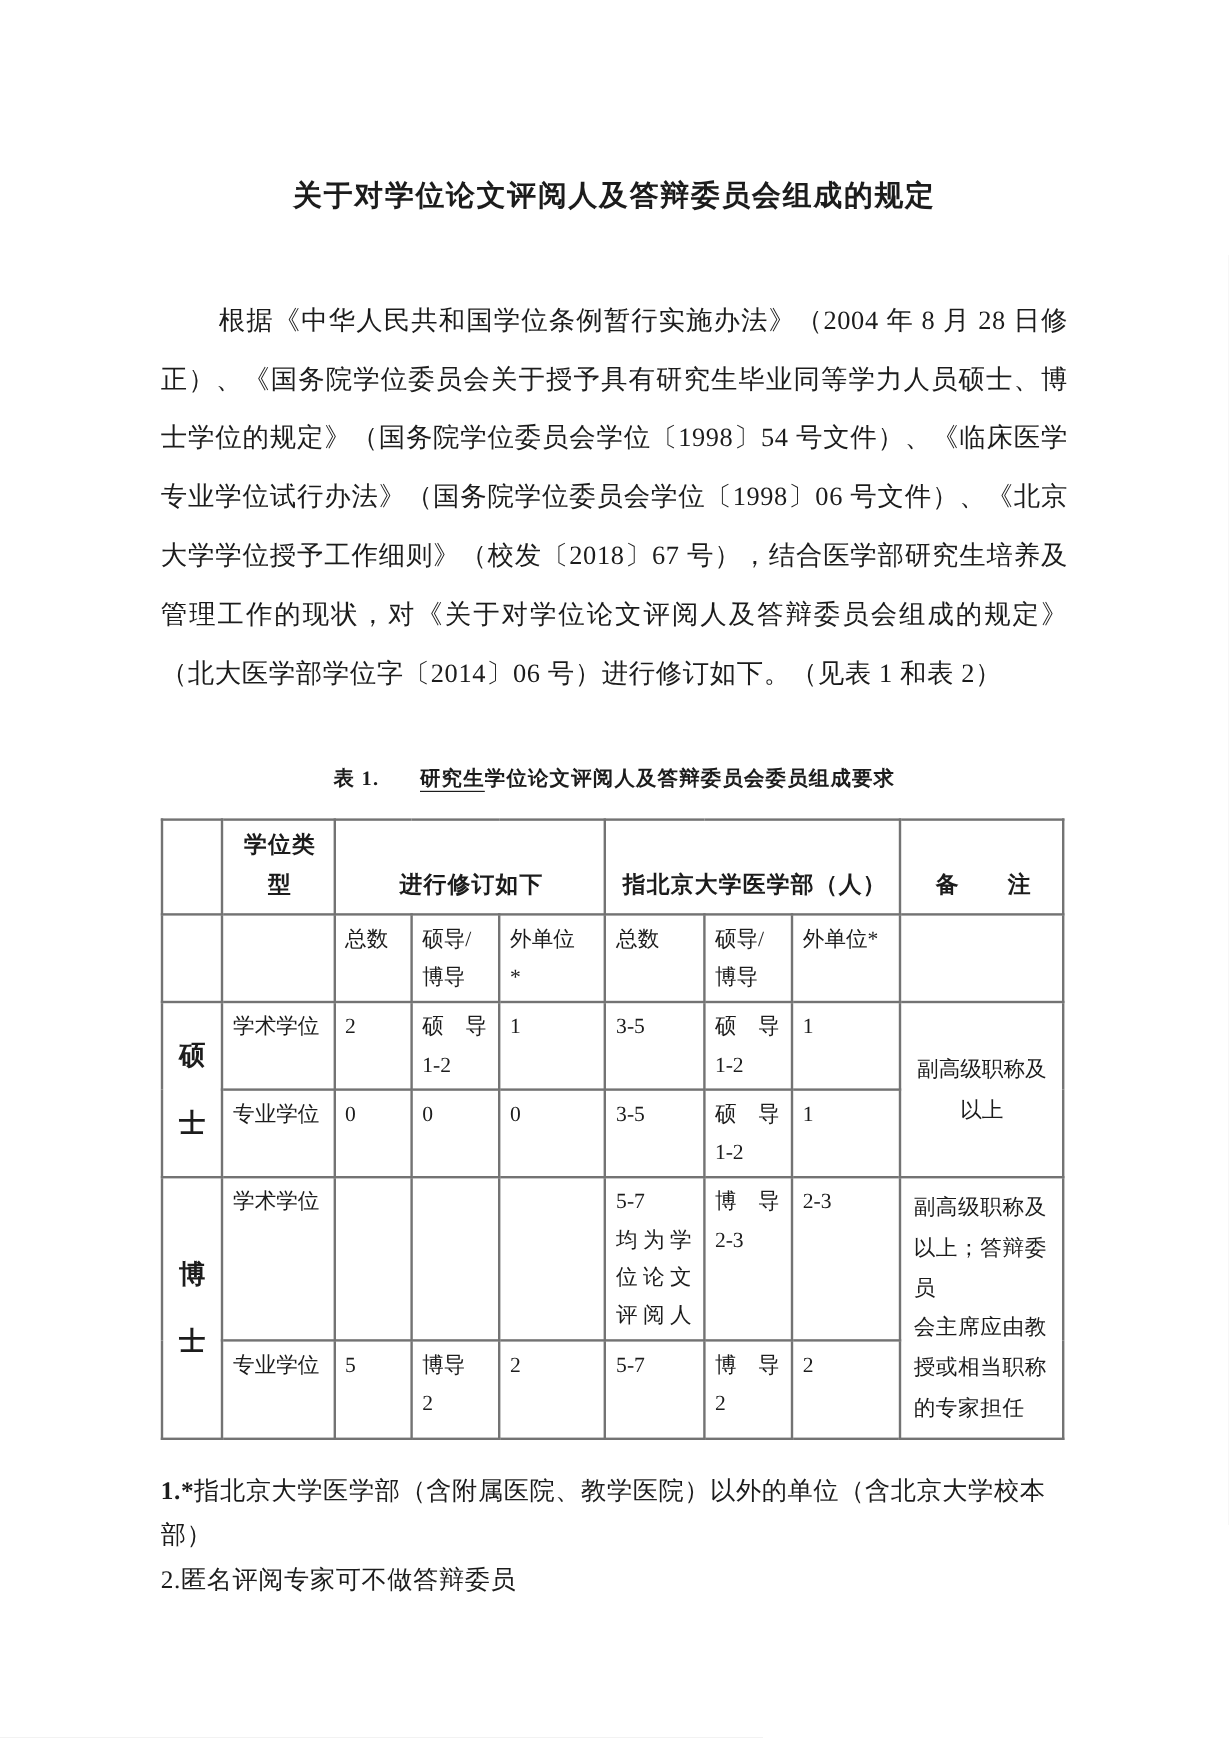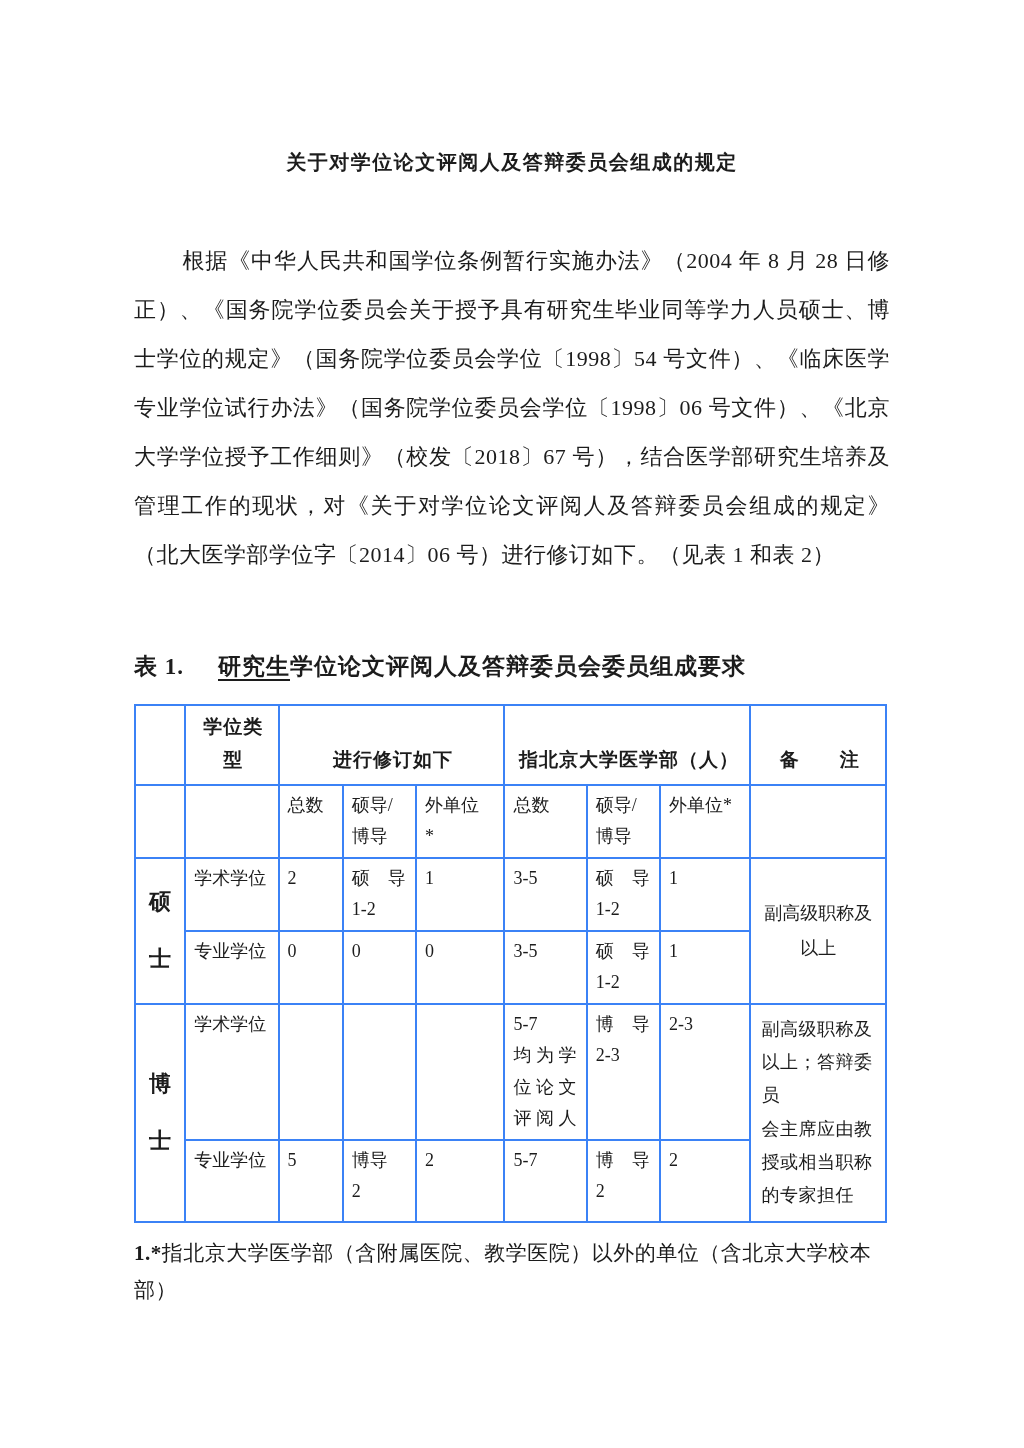--- a/index.html
+++ b/index.html
@@ -19,57 +19,57 @@
   }
   .content {
     position: absolute;
     left: 134px;
     top: 0;
     width: 756px;
   }
   .doc-title {
     margin-top: 148px;
     text-align: center;
-    font-size: 20px;
+    font-size: 24px;
     font-weight: bold;
     letter-spacing: 1.5px;
     line-height: 1.4;
   }
   .intro {
     margin-top: 60px;
     font-size: 22px;
     line-height: 49px;
     text-align: justify;
     text-indent: 2.2em;
     letter-spacing: 0.5px;
   }
   .table-caption {
-    margin-top: 72px;
-    text-align: left;
-    font-size: 23px;
+    margin-top: 52px;
+    text-align: center;
+    font-size: 17px;
     font-weight: bold;
     letter-spacing: 1px;
   }
   .caption-gap {
     display: inline-block;
     width: 34px;
   }
   .caption-underline {
     text-decoration: underline;
     text-underline-offset: 5px;
   }
   table.req-table {
     margin-top: 22px;
     border-collapse: collapse;
     table-layout: fixed;
     width: 753px;
     font-size: 18px;
   }
   .req-table th, .req-table td {
-    border: 2px solid #3b82f6;
+    border: 2px solid #737373;
     padding: 4px 5px 4px 8px;
     vertical-align: top;
     text-align: left;
     font-weight: normal;
     line-height: 1.75;
     white-space: pre-line;
     overflow: hidden;
   }
   .req-table tr.h1 { height: 53px; }
   .req-table tr.h2 { height: 55px; }
@@ -100,21 +100,21 @@
     padding: 4px 8px;
   }
   .req-table td.remark-left {
     vertical-align: middle;
     text-align: left;
     line-height: 1.85;
     padding: 4px 6px 4px 10px;
     letter-spacing: 0.5px;
   }
   .footnotes {
-    margin-top: 12px;
+    margin-top: 24px;
     font-size: 21px;
     line-height: 37px;
     letter-spacing: 0.5px;
   }
   .fn-prefix-bold { font-weight: bold; }
 </style>
 </head>
 <body>
 
 <div class="page">
@@ -220,16 +220,19 @@
 2</td>
           <td>2</td>
         </tr>
       </tbody>
     </table>
 
     <div class="footnotes">
       <div>
         <span class="fn-prefix-bold">1.*</span><span>指北京大学医学部（含附属医院、教学医院）以外的单位（含北京大学校本部）</span>
       </div>
+      <div>
+        <span>2.</span><span>匿名评阅专家可不做答辩委员</span>
+      </div>
     </div>
 
   </div>
 </div>
 
 </body></html>

